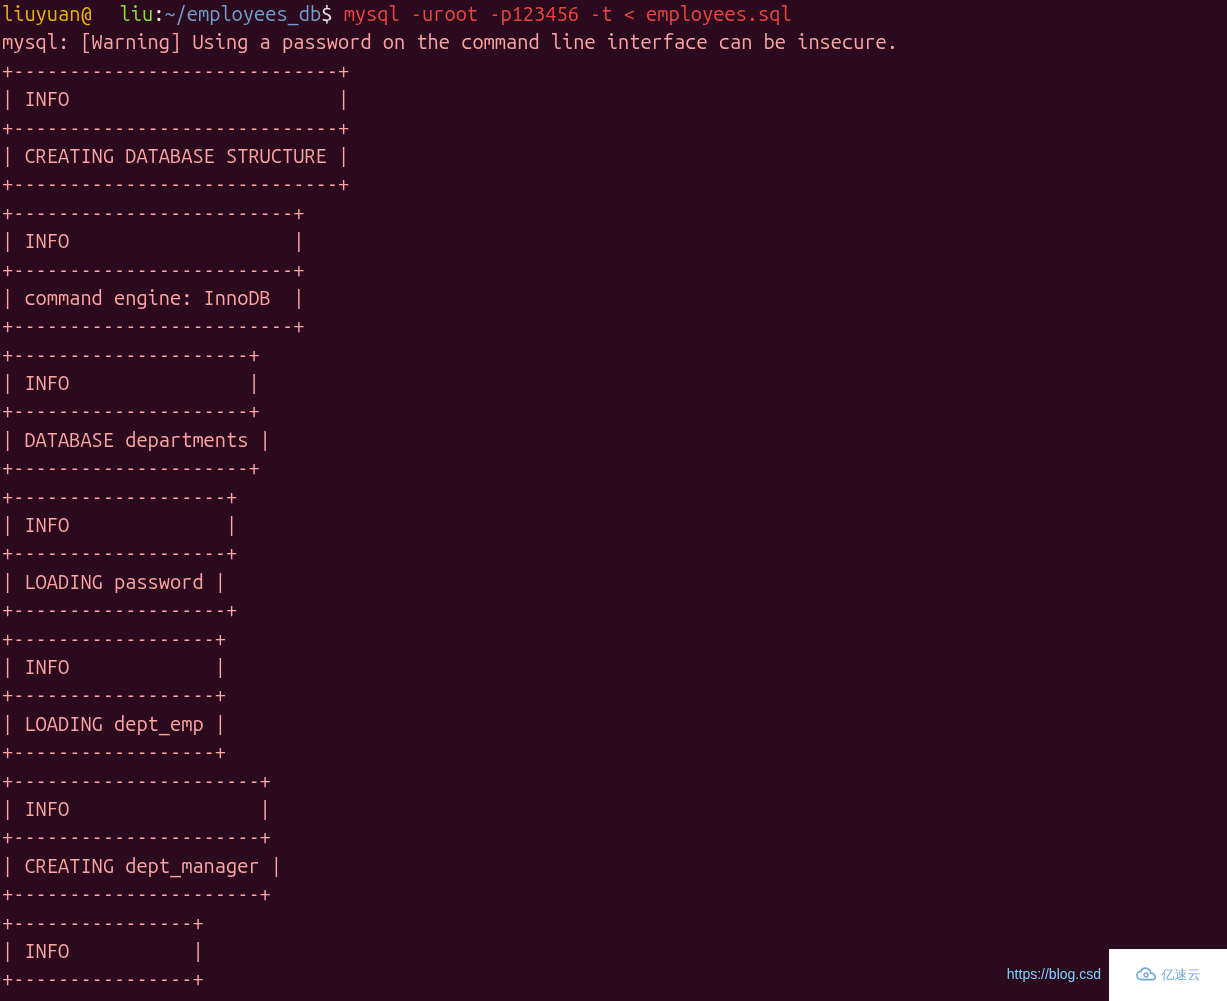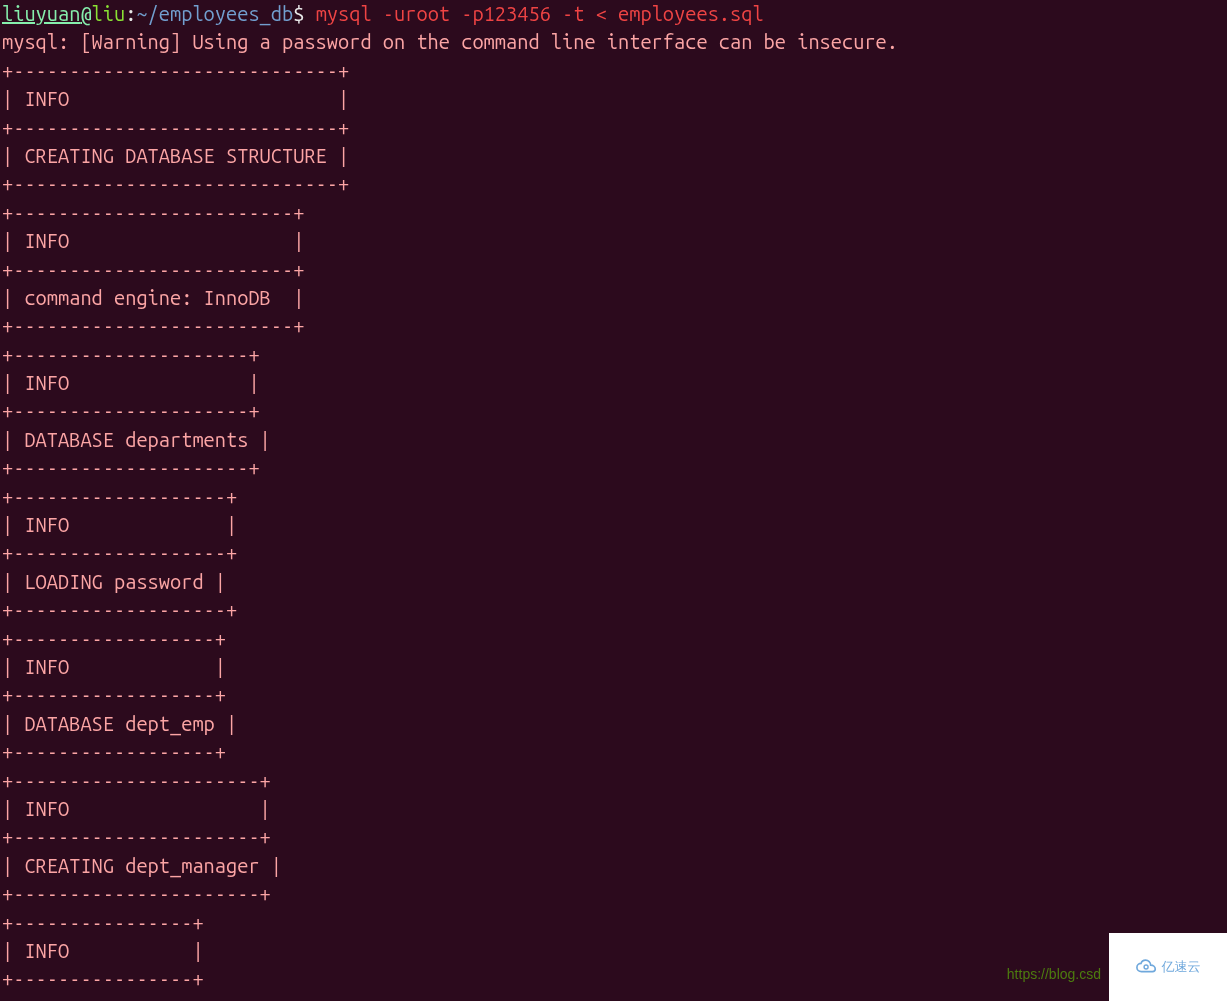--- a/index.html
+++ b/index.html
@@ -16,41 +16,41 @@
       padding: 0;
       width: 1227px;
       height: 1001px;
       overflow: hidden;
       position: relative;
     }
     .terminal {
       white-space: pre;
       padding: 0 2px;
     }
-    .user { color: #86efac; text-decoration: underline; }
-    .host { color: #8ae234; }
+    .user { color: #eab308; }
+    .host { color: #8ae234; padding-left: 28px; }
     .colon { color: #e8e8e8; }
     .path { color: #729fcf; }
     .dollar { color: #e8e8e8; }
     .cmd { color: #ef4444; }
     .output { color: #fca5a5; }
     .watermark-text {
       position: absolute;
       bottom: 16px;
       right: 126px;
-      color: #4d7c0f;
+      color: #7dd3fc;
       font-size: 14px;
       font-family: Arial, sans-serif;
     }
     .watermark-logo {
       position: absolute;
       bottom: 0;
       right: 0;
       width: 118px;
-      height: 68px;
+      height: 52px;
       background: #ffffff;
       display: flex;
       align-items: center;
       justify-content: center;
       font-size: 13px;
       color: #6fa8dc;
       font-family: Arial, sans-serif;
       gap: 4px;
     }
     .cloud-icon {
@@ -79,21 +79,21 @@
 <span class="output">| DATABASE departments |</span>
 <span class="output">+---------------------+</span>
 <span class="output">+-------------------+</span>
 <span class="output">| INFO              |</span>
 <span class="output">+-------------------+</span>
 <span class="output">| LOADING password |</span>
 <span class="output">+-------------------+</span>
 <span class="output">+------------------+</span>
 <span class="output">| INFO             |</span>
 <span class="output">+------------------+</span>
-<span class="output">| DATABASE dept_emp |</span>
+<span class="output">| LOADING dept_emp |</span>
 <span class="output">+------------------+</span>
 <span class="output">+----------------------+</span>
 <span class="output">| INFO                 |</span>
 <span class="output">+----------------------+</span>
 <span class="output">| CREATING dept_manager |</span>
 <span class="output">+----------------------+</span>
 <span class="output">+----------------+</span>
 <span class="output">| INFO           |</span>
 <span class="output">+----------------+</span></div>
 

